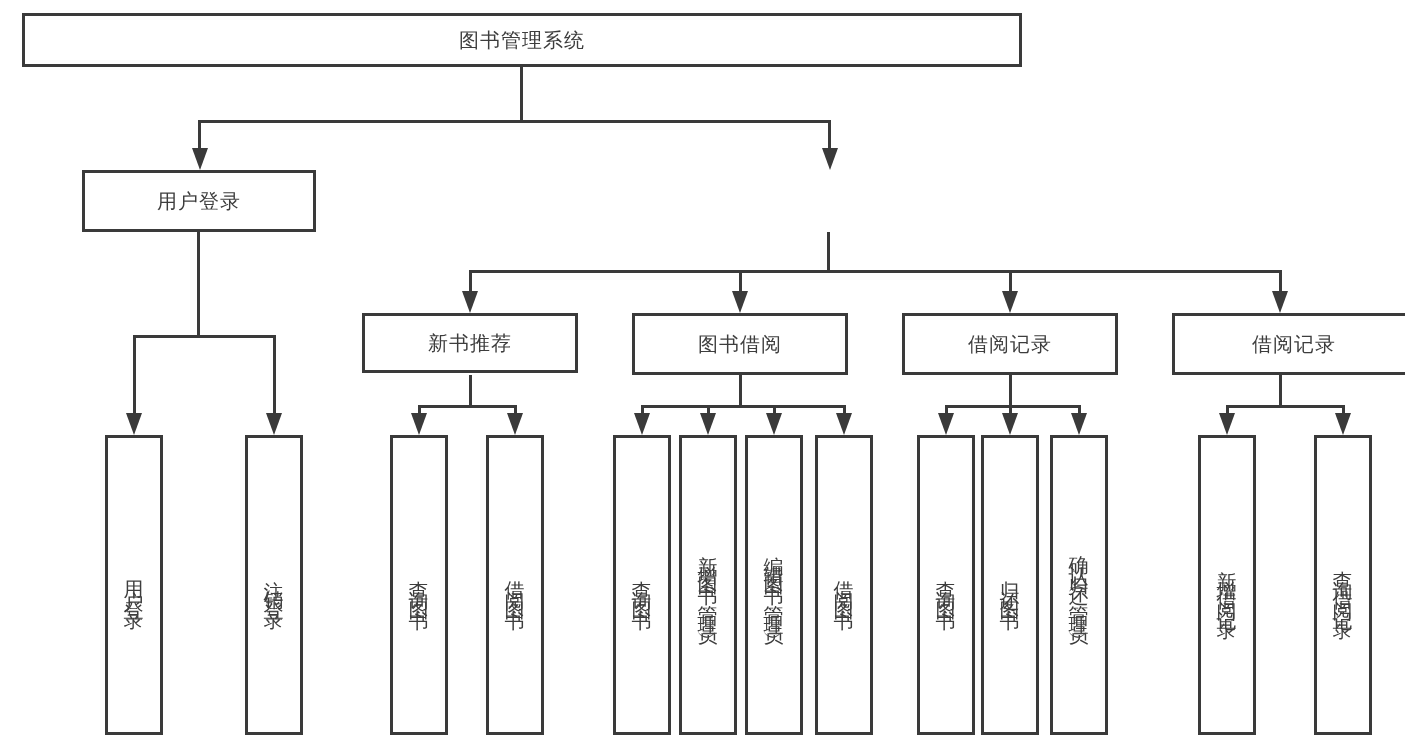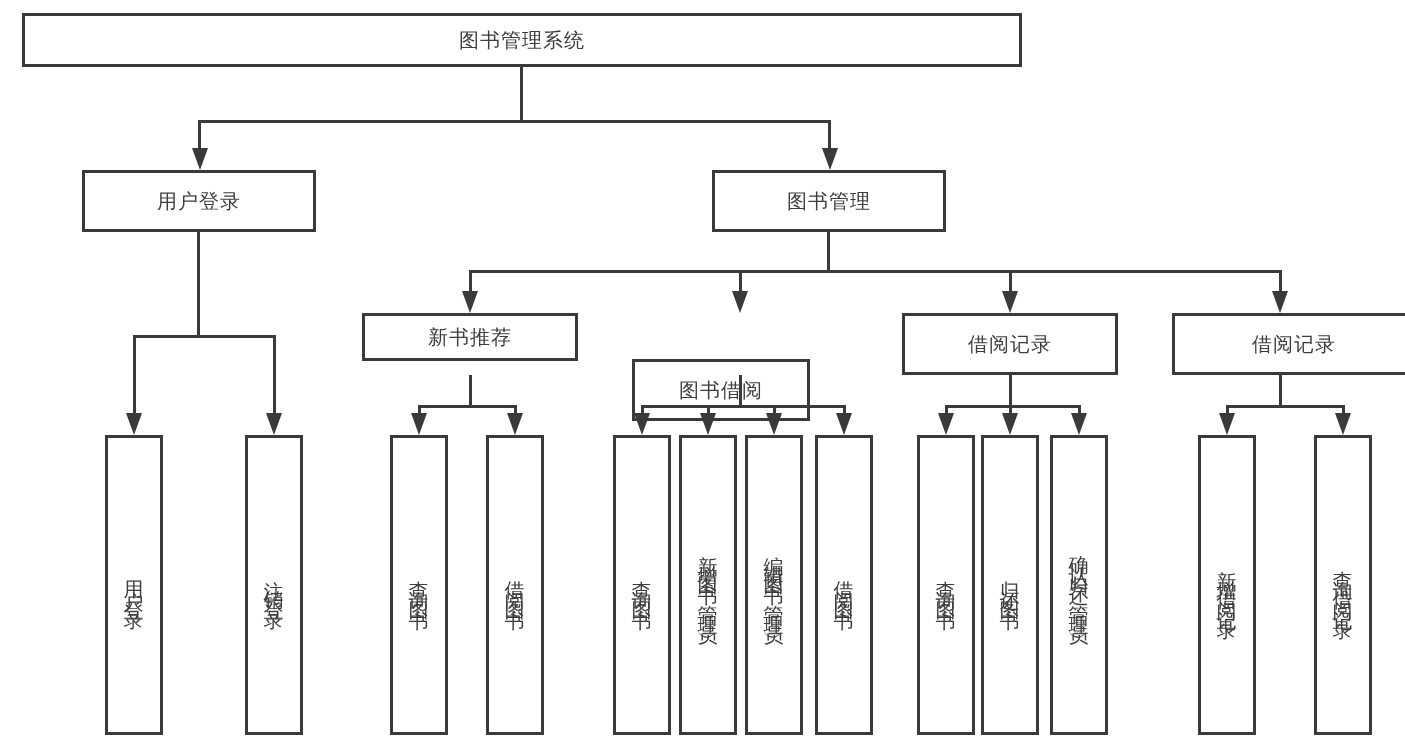--- a/index.html
+++ b/index.html
@@ -58,28 +58,25 @@
 
 <div class="canvas">
 
   <div class="node" style="left:22px; top:13px; width:1000px; height:54px;">
     <span class="hlabel root-label">图书管理系统</span>
   </div>
 
   <div class="node" style="left:82px; top:170px; width:234px; height:62px;">
     <span class="hlabel">用户登录</span>
   </div>
-  <div class="node" style="left:712px; top:170px; width:234px; height:62px;">
-    <span class="hlabel">图书管理</span>
-  </div>
 
-  <div class="node" style="left:362px; top:313px; width:216px; height:48px;">
+  <div class="node" style="left:362px; top:313px; width:216px; height:60px;">
     <span class="hlabel">新书推荐</span>
   </div>
-  <div class="node" style="left:632px; top:313px; width:178px; height:62px;margin-top:46px;">
+  <div class="node" style="left:632px; top:313px; width:216px; height:62px;">
     <span class="hlabel">图书借阅</span>
   </div>
   <div class="node" style="left:902px; top:313px; width:216px; height:62px;">
     <span class="hlabel">借阅记录</span>
   </div>
   <div class="node" style="left:1172px; top:313px; width:244px; height:62px;">
     <span class="hlabel">借阅记录</span>
   </div>
 
   <div class="node leaf" style="left:105px; top:435px; width:58px; height:300px;">

